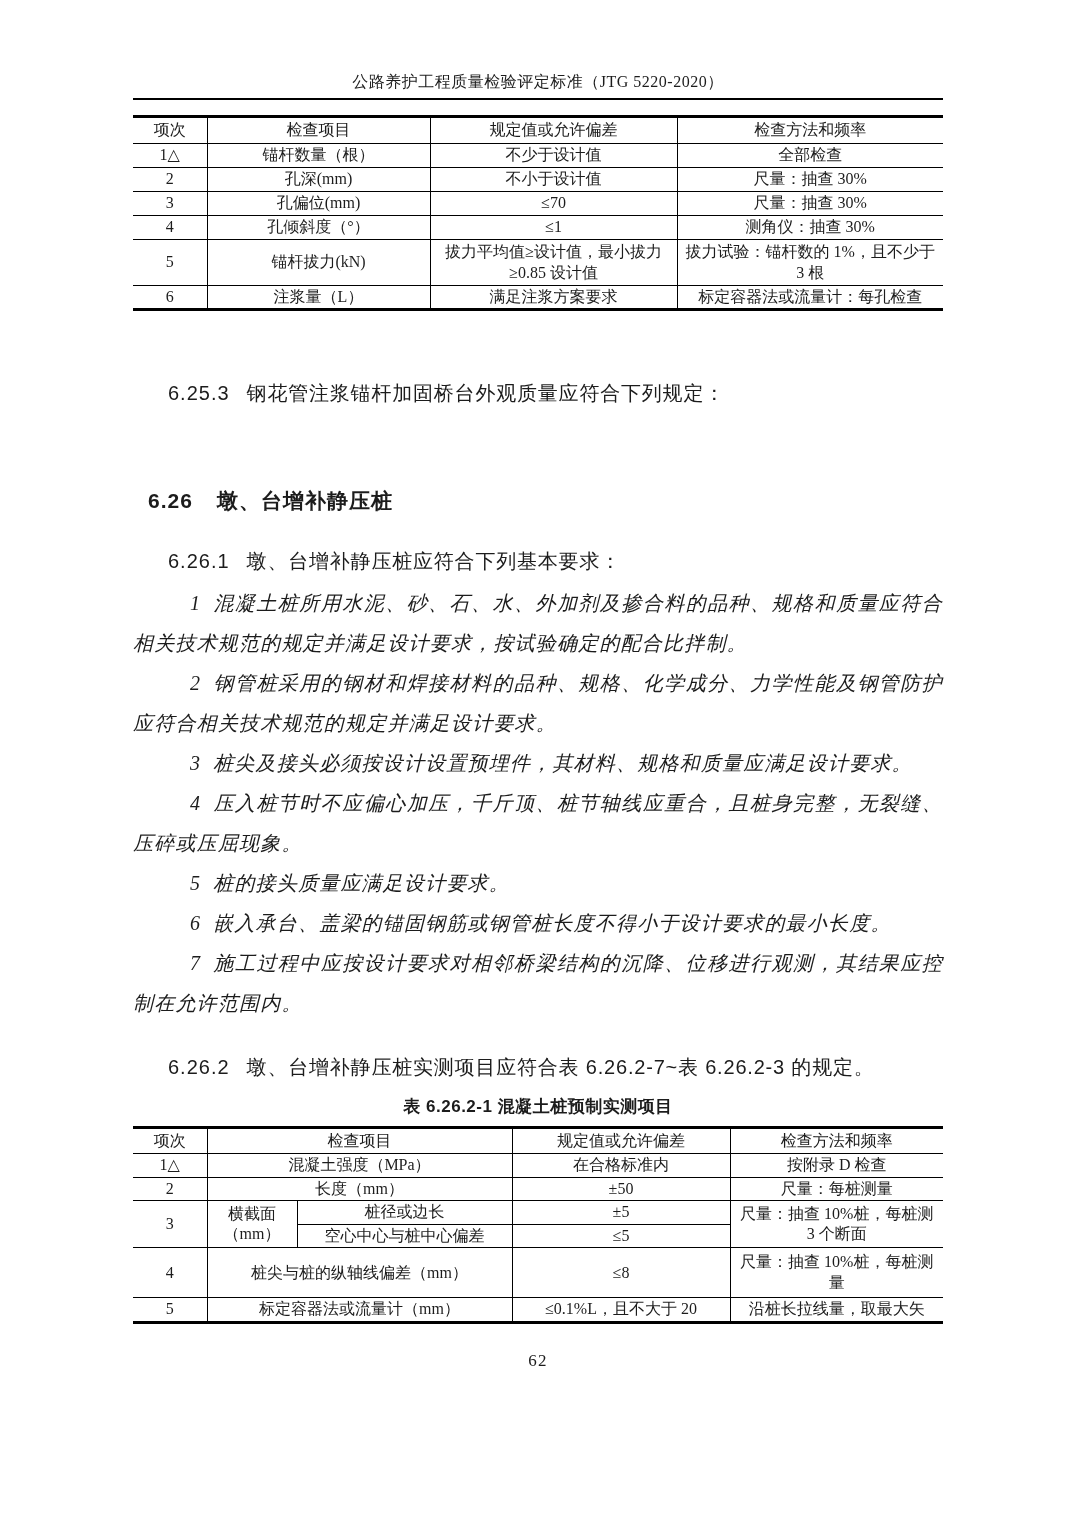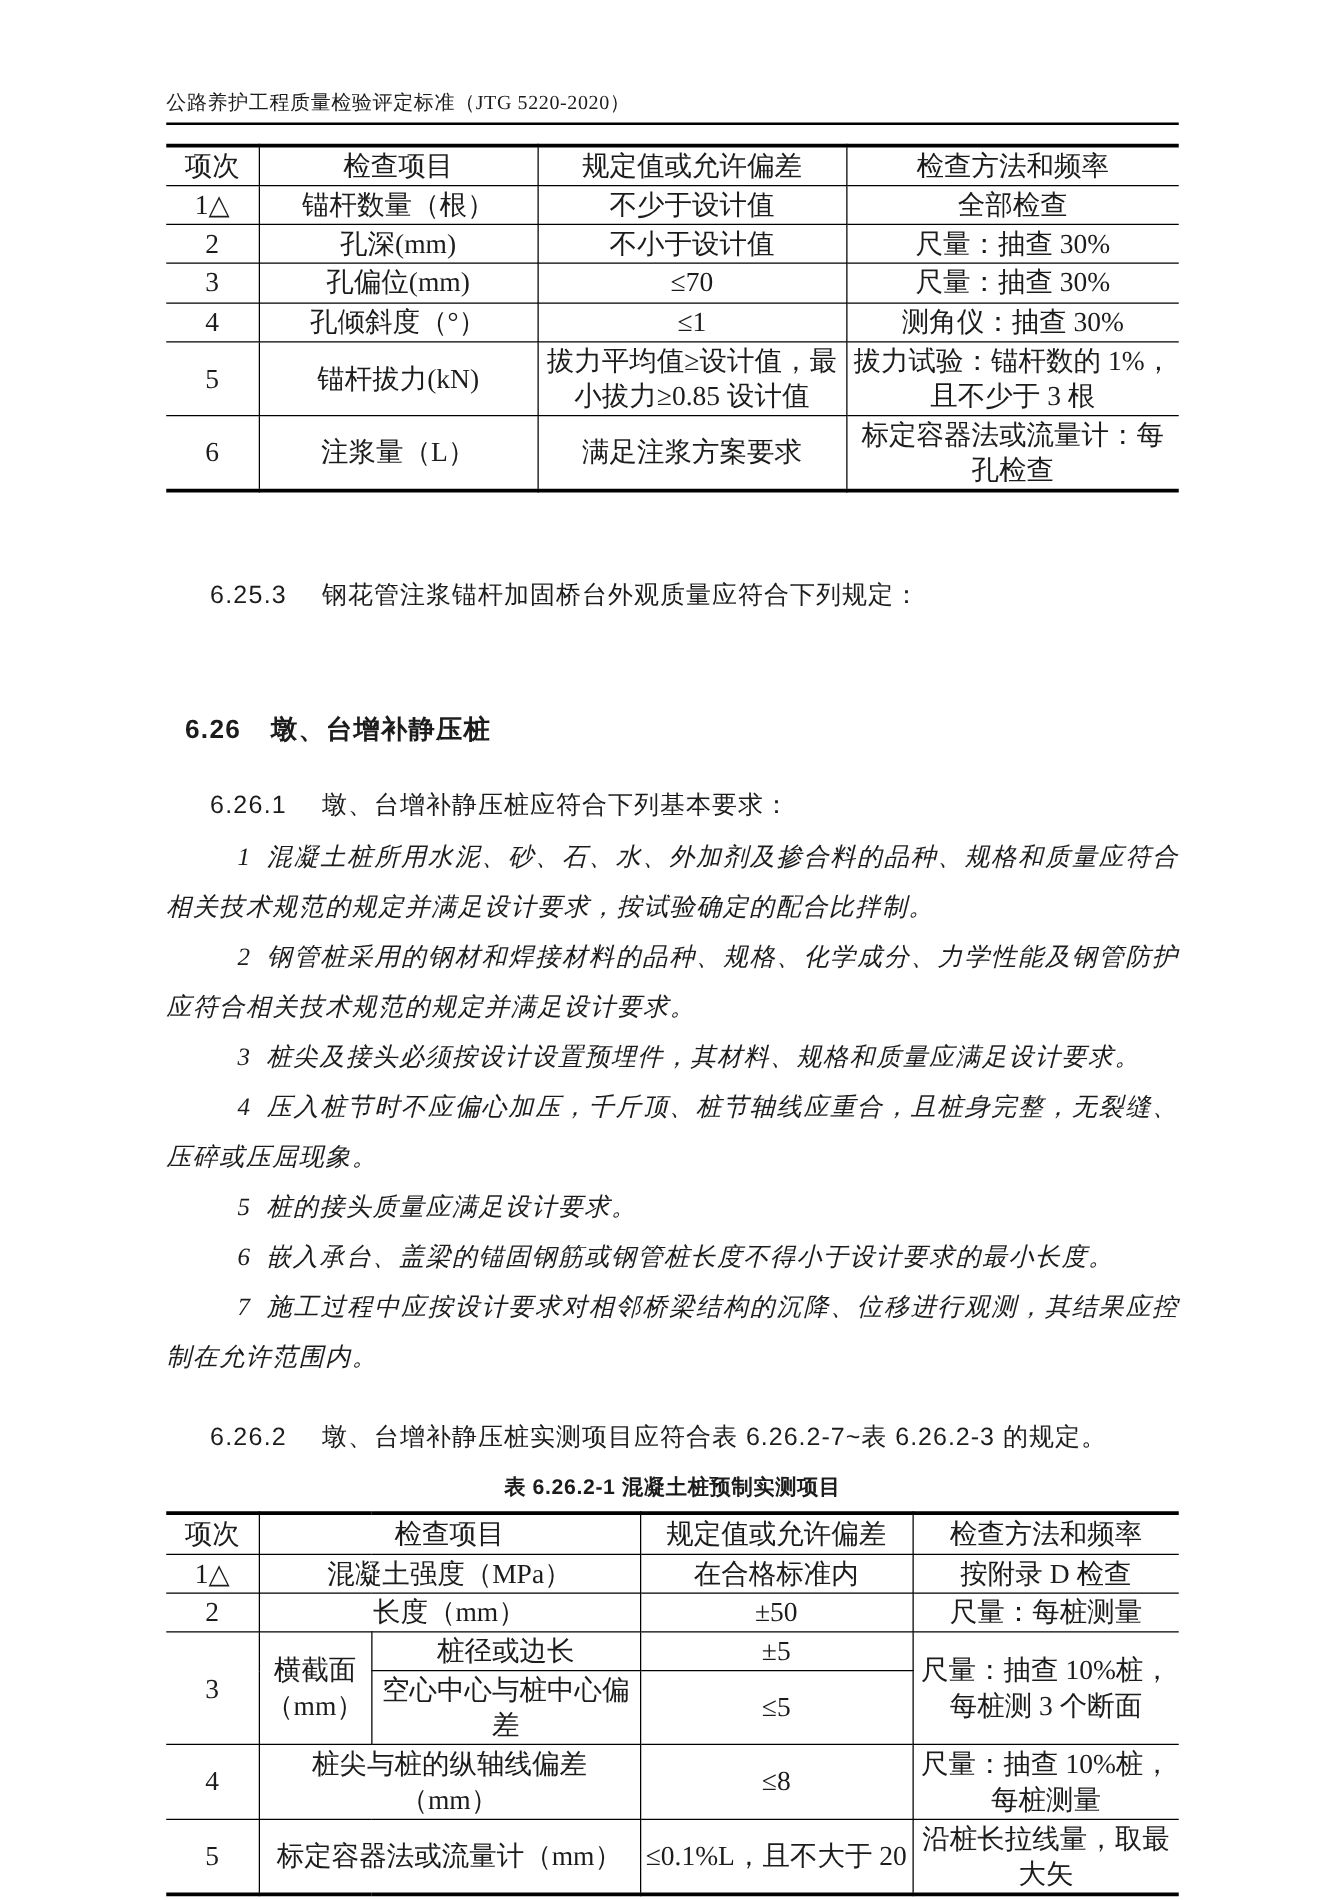--- a/index.html
+++ b/index.html
@@ -11,36 +11,37 @@
     font-family: "Liberation Serif", "DejaVu Serif", serif;
     overflow: hidden;
   }
   .content { width: 810px; margin-left: 133px; }
 
   
   .doc-header {
     padding-top: 72px;
     font-size: 16px;
     letter-spacing: 0.5px;
+    text-align: center;
   }
   .doc-header .rule-holder {
     border-bottom: 2px solid #000;
     padding-bottom: 5px;
   }
 
   
   table {
     width: 810px;
     table-layout: fixed;
     border-collapse: collapse;
     border-top: 3px solid #000;
     border-bottom: 3px solid #000;
     border-left: hidden;
     border-right: hidden;
-    font-size: 22px;
+    font-size: 16px;
   }
   th, td {
     border: 1px solid #000;
     text-align: center;
     vertical-align: middle;
     font-weight: normal;
     padding: 1px 4px;
     line-height: 1.28;
   }
   .t1 { margin-top: 15px; }
@@ -51,21 +52,21 @@
   .t2 { margin-top: 7px; }
   .t2 tr.hdr  { height: 26px; }
   .t2 tr.row  { height: 23px; }
   .t2 tr.dbl  { height: 50px; }
 
   
   p { margin: 0; font-size: 20px; line-height: 40px; letter-spacing: 1.2px;
       text-align: justify; }
   .clause { font-family: "Liberation Sans", "DejaVu Sans", sans-serif;
             padding-left: 35px; letter-spacing: 0.8px; }
-  .clause .num { margin-right: 28px; letter-spacing: 1px; }
+  .clause .num { margin-right: 17px; letter-spacing: 1px; }
   .item { text-indent: 57px; }
   .item .num { margin-right: 12px; }
 
   .c6253 { margin-top: 62px; }
   .items-625 p { margin-top: 9px; }
   .sec-626 {
     margin-top: 68px;
     font-size: 21px; font-weight: bold;
     font-family: "Liberation Sans", "DejaVu Sans", sans-serif;
     padding-left: 15px; letter-spacing: 1px;

